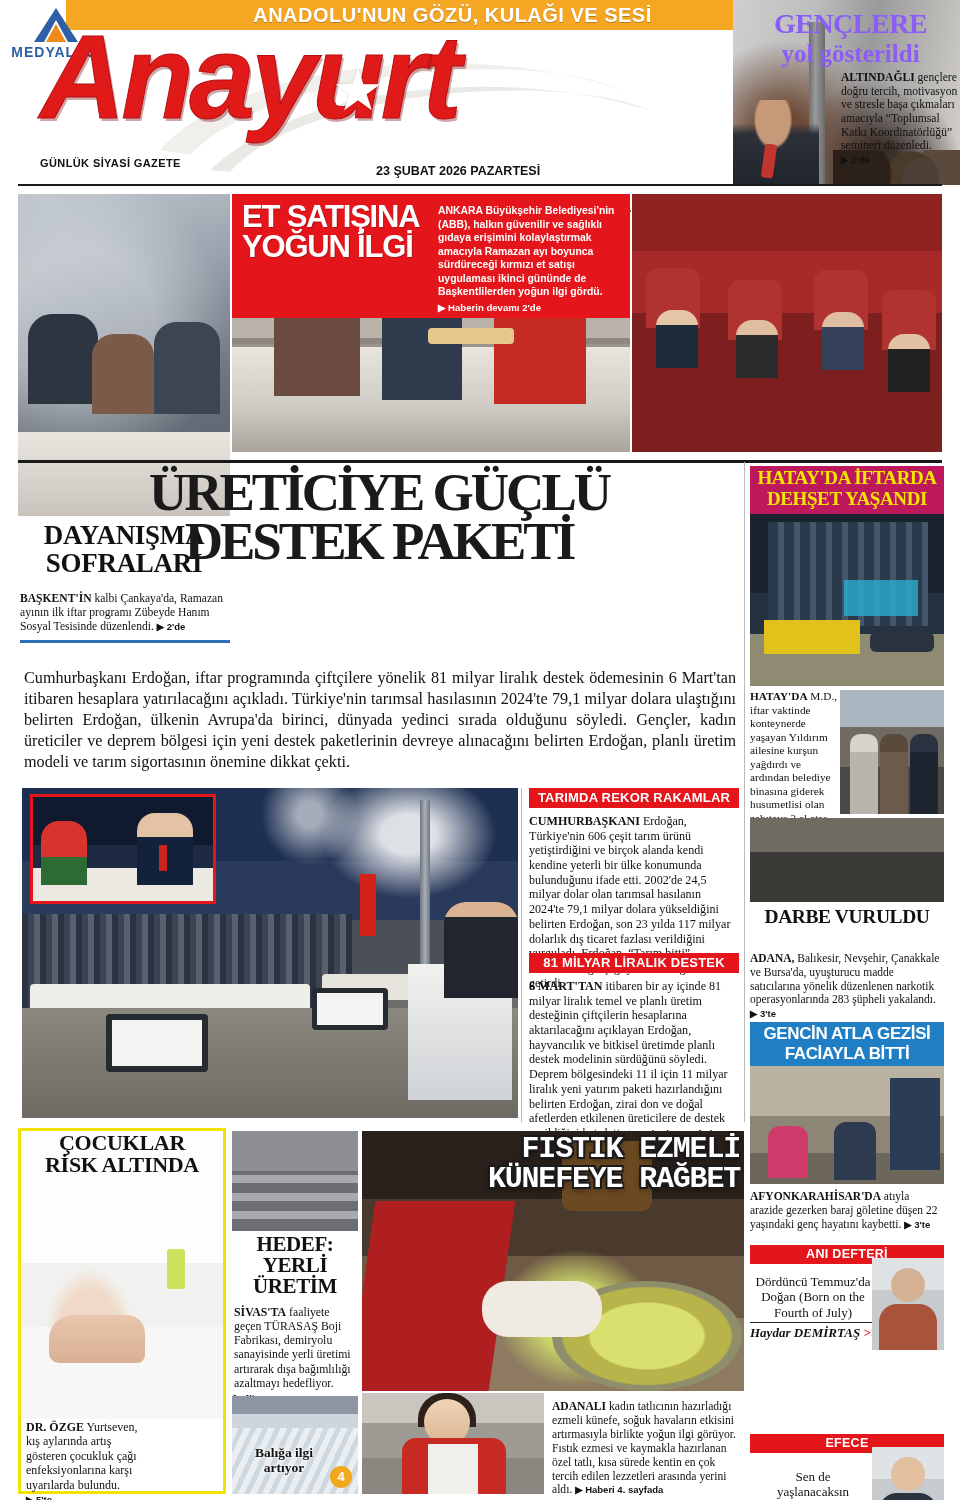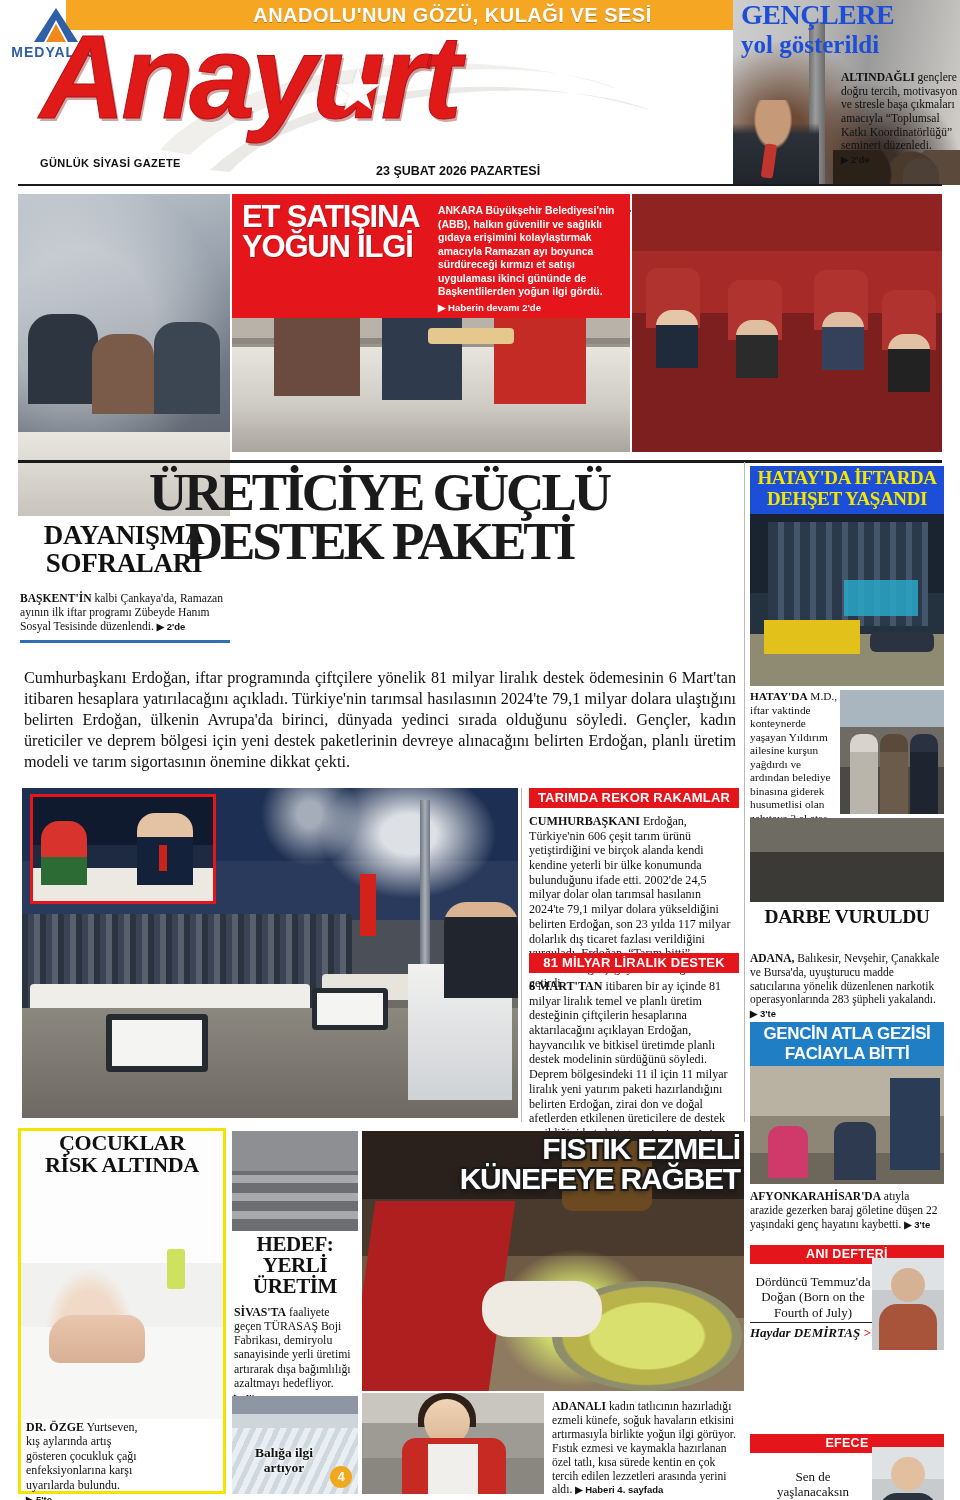--- a/index.html
+++ b/index.html
@@ -104,23 +104,23 @@
   }
   .tr-head-1{
     position:absolute; left:118px; top:164px; width:34px; height:30px;
     border-radius:50% 50% 0 0; background:#2a2119;
   }
   .tr-head-2{
     position:absolute; left:170px; top:158px; width:36px; height:34px;
     border-radius:50% 50% 0 0; background:#4d4036;
   }
   .tr-title {
-    position:absolute; left: 8px; top: 2px; width: 219px;
-    font-family:"Liberation Serif", serif; font-weight:bold; color:#1d4ed8;
-    text-align:left; line-height: 0.95;
+    position:absolute; left: 8px; top: 11px; width: 219px;
+    font-family:"Liberation Serif", serif; font-weight:bold; color:#8b5cf6;
+    text-align:center; line-height: 0.95;
   }
   .tr-title .l1 { display:block; font-size: 28px; letter-spacing:-0.5px; }
   .tr-title .l2 { display:block; font-size: 25px; margin-top: 4px; }
   .tr-body {
     position:absolute; left: 108px; top: 71px; width: 118px;
     font-size: 11.6px; line-height: 1.18; color:#111; text-align: left;
   }
   .tr-body b { font-weight: bold; }
   .pg { font-family:"Liberation Sans", sans-serif; font-weight:bold; font-size: 9.5px; white-space: nowrap;}
 
@@ -252,21 +252,21 @@
   .redbar{
     position:absolute; background:#e4151b; color:#fff; text-align:center;
     font-family:"Liberation Sans", sans-serif; font-weight:bold; font-size:13px;
     line-height:20px; letter-spacing:.2px;
   }
   .colbody{
     position:absolute; font-size:12.1px; line-height:1.215; color:#111; text-align:left;
   }
   .hatay-title{
     position:absolute; left:750px; top:466px; width:194px; height:48px;
-    background:#1d4ed8;
+    background:#be185d;
   }
   .hatay-title .t{
     position:absolute; left:0; top:2px; width:194px; text-align:center;
     font-family:"Liberation Serif", serif; font-weight:bold; color:#f3e600;
     font-size:19px; line-height:1.1; letter-spacing:-.4px;
   }
   .hatay-title .t span{ display:block; }
   .hatay-photo{
     position:absolute; left:750px; top:514px; width:194px; height:172px;
     background:
@@ -419,21 +419,21 @@
     overflow:hidden;
   }
   .fistik-photo .sleeve{position:absolute; left:0; top:70px; width:140px; height:190px;background:#b01f1f;transform:skewX(-8deg);}
   .fistik-photo .hand{position:absolute; left:120px; top:150px; width:120px; height:56px;background:#efeae2;border-radius:26px;}
   .fistik-photo .plate{position:absolute; left:190px; top:150px; width:190px; height:110px;
     background:radial-gradient(ellipse at 50% 50%, #d9e06e 0 42%, #b8b34a 44% 62%, #8e8f6a 64% 100%);
     border-radius:50%;}
   .fistik-photo .pot{position:absolute; left:200px; top:10px; width:90px; height:70px;background:#6b4a22;border-radius:10px;}
   .fistik-title{
     position:absolute; left:380px; top:1134px; width:360px; text-align:right;
-    font-family:Liberation Sans, sans-serif; font-weight:bold; color:#fff;
+    font-family:Liberation Mono, monospace; font-weight:bold; color:#fff;
     font-size:30px; line-height:1.0; letter-spacing:-1.2px;
     text-shadow: 2px 2px 0 #1b1b1b, -2px -2px 0 #1b1b1b, 2px -2px 0 #1b1b1b, -2px 2px 0 #1b1b1b, 0 3px 6px rgba(0,0,0,.6);
   }
   .fistik-title span{display:block;}
   .chef-photo{
     position:absolute; left:362px; top:1393px; width:182px; height:101px;
     background:linear-gradient(180deg,#c9c6c0 0 30%, #9e9a94 30% 64%, #8a8680 64% 100%);
     overflow:hidden;
   }
   .chef-photo .h{position:absolute; left:62px; top:6px; width:46px;height:46px;border-radius:50%;

